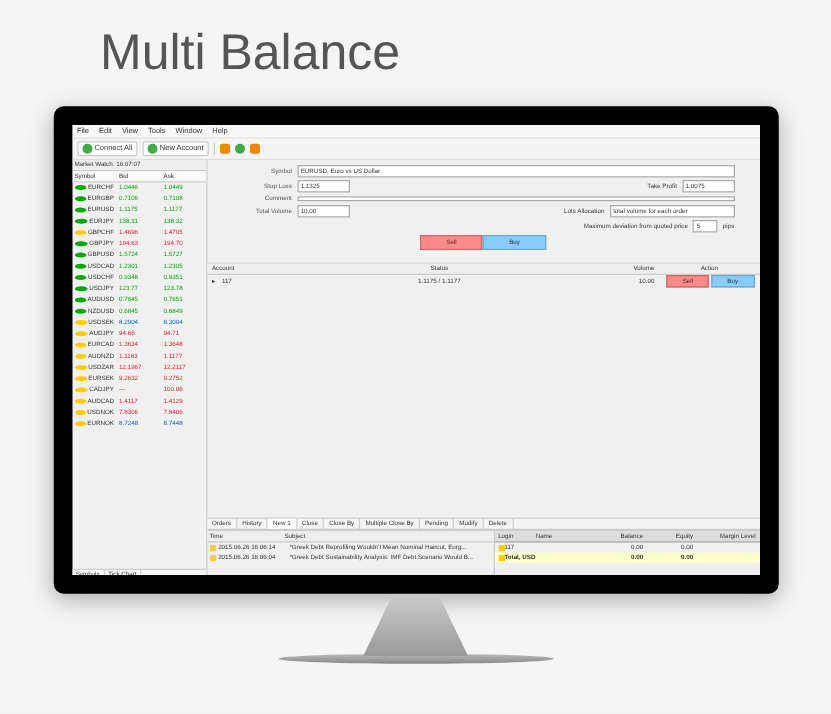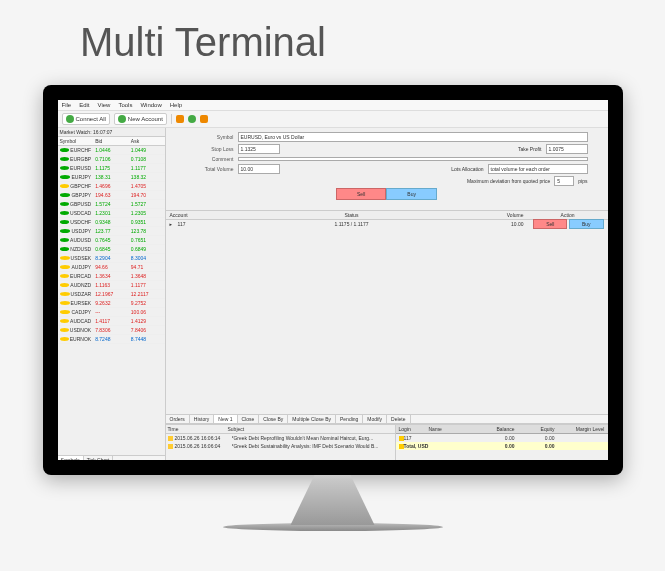--- a/index.html
+++ b/index.html
@@ -64,21 +64,21 @@
 .accounts-panel { flex: 1; font-size: 5px; }
 .acc-header { display: flex; background: #ddd; border-bottom: 1px solid #aaa; }
 .acc-header span { padding: 1px 3px; }
 .acc-row { display: flex; padding: 1px 3px; align-items: center; }
 .acc-row.total { background: #ffc; font-weight: bold; }
 .warn-ico { width: 5px; height: 5px; background: #fc0; display: inline-block; }
 </style>
 </head>
 <body>
 
-<div class="hero-title">Multi Terminal</div>
+<div class="hero-title">Multi Balance</div>
 
 <div class="monitor-wrap">
 <div class="monitor-bezel">
 <div class="monitor-screen">
 
 <div class="menubar">
   <span>File</span>
   <span>Edit</span>
   <span>View</span>
   <span>Tools</span>

